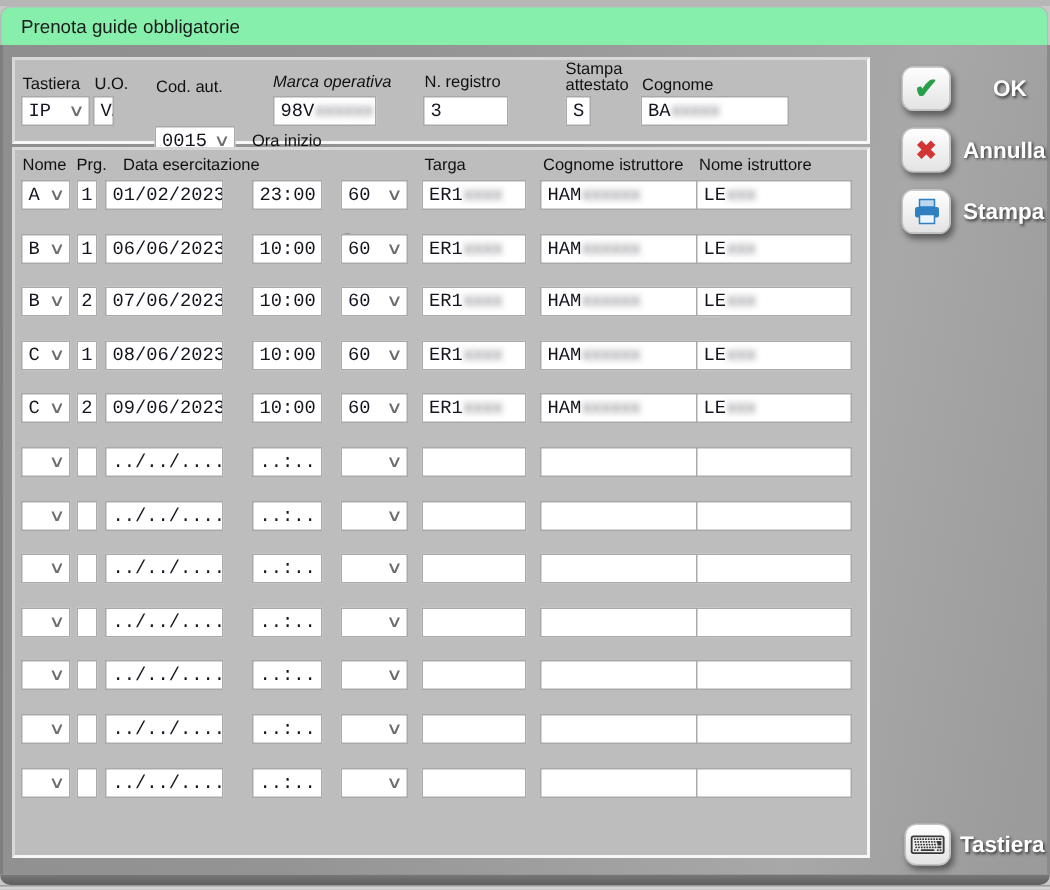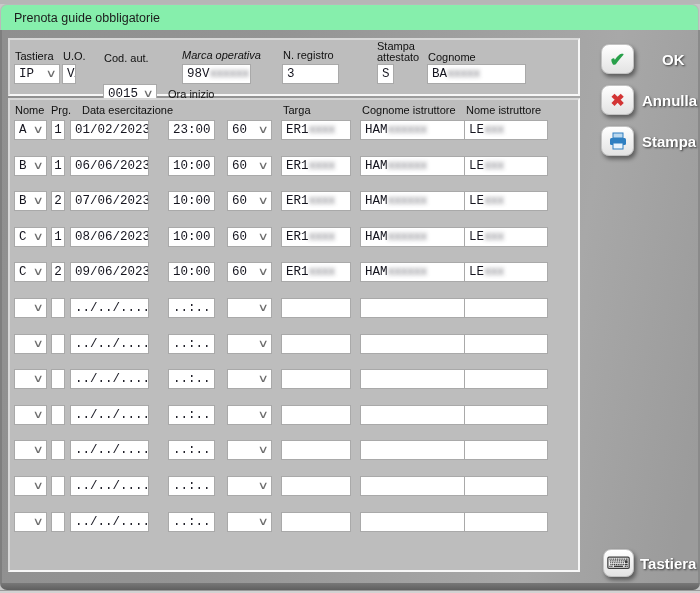--- a/index.html
+++ b/index.html
@@ -61,21 +61,21 @@
   
   .row{position:absolute;left:0;top:0;width:572px;height:22px;}
   .row .cell{position:absolute;height:20px;}
   .c-tipo{left:14px;width:33px;}
   .c-prg{left:51px;width:14px;}
   .c-data{left:70px;width:79px;}
   .c-ora{left:168px;width:47px;}
   .c-durata{left:227px;width:45px;}
   .c-targa{left:281px;width:70px;}
   .c-cognome{left:360px;width:119px;}
-  .c-nome{left:464px;width:84px;}
+  .c-nome{left:464px;width:104px;}
 
   
   .pbtn{
     width:33px;height:30px;border-radius:8px;
     background:linear-gradient(#ffffff,#e3e3e3);
     border:1px solid #c2c2c2;box-sizing:border-box;
     box-shadow:2px 3px 4px rgba(0,0,0,.45);
     display:flex;align-items:center;justify-content:center;cursor:pointer;
   }
   .pbtn-label{

